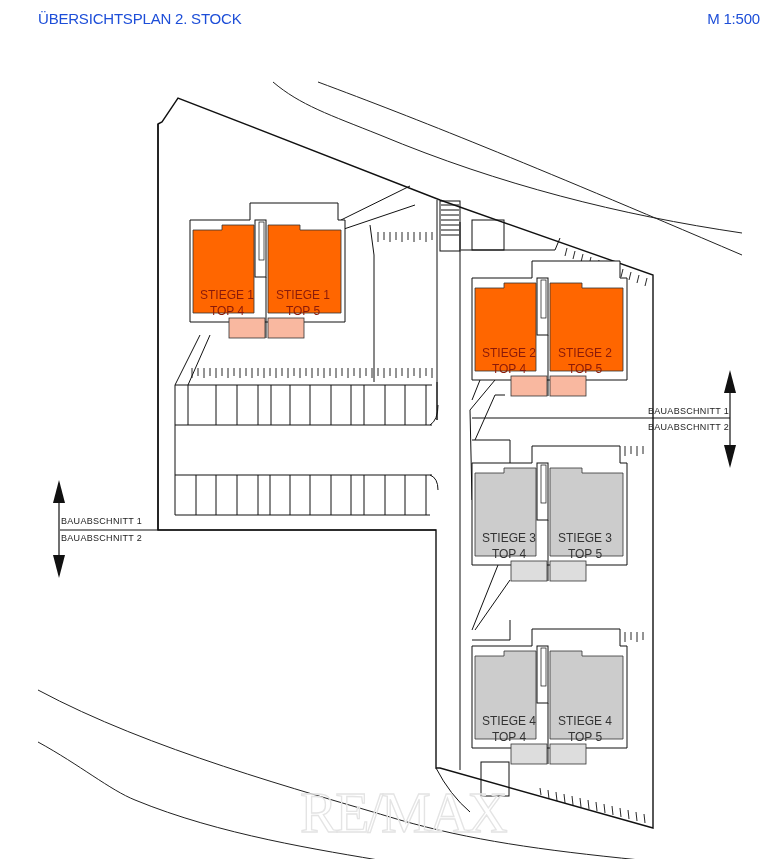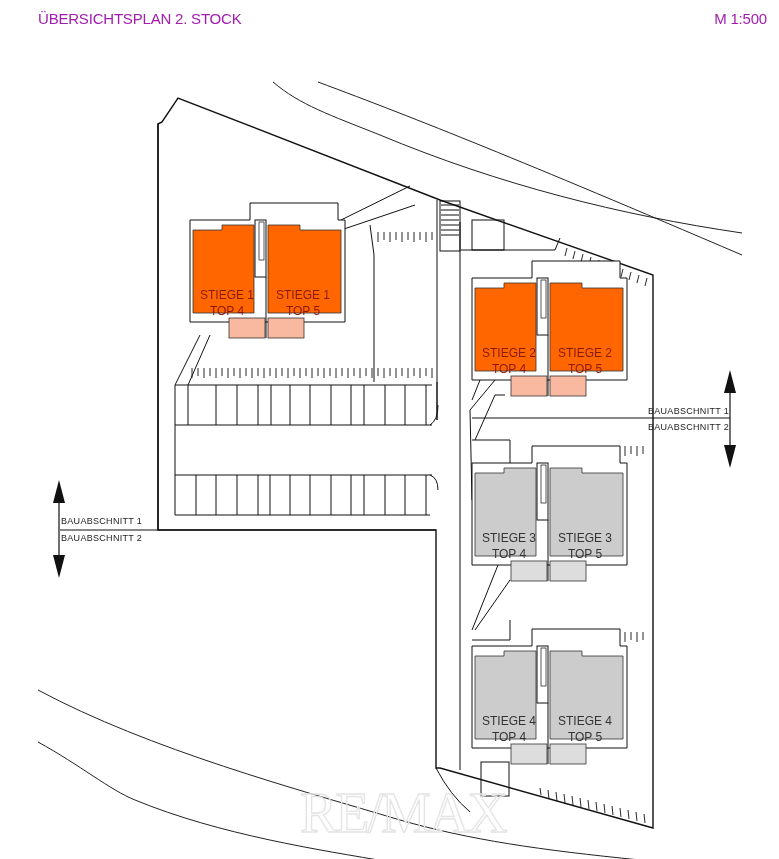--- a/index.html
+++ b/index.html
@@ -1,19 +1,19 @@
 <!DOCTYPE html>
 <html><head>
 <meta charset="utf-8">
 <style>
   html, body { margin:0; padding:0; background:#ffffff; }
   body { width:779px; height:859px; position:relative; overflow:hidden; font-family:"Liberation Sans", sans-serif; }
-  .hdr { position:absolute; top:10px; font-size:15px; color:#a21caf; letter-spacing:-0.2px; }
+  .hdr { position:absolute; top:10px; font-size:15px; color:#1d4ed8; letter-spacing:-0.2px; }
   #title { left:38px; }
-  #scale { right:12px; }
+  #scale { right:19px; }
   svg { position:absolute; left:0; top:0; }
   .lbl { font-family:"Liberation Sans", sans-serif; font-size:12px; fill:#8a1a0a; text-anchor:middle; }
   .lblg { font-family:"Liberation Sans", sans-serif; font-size:12px; fill:#333; text-anchor:middle; }
   .ba { font-family:"Liberation Sans", sans-serif; font-size:9px; fill:#222; letter-spacing:0.3px; }
   .wm { font-family:"Liberation Serif", serif; font-size:56px; fill:none; stroke:#e4e4e4; stroke-width:1.3; letter-spacing:-2px; }
 </style>
 </head>
 <body>
 
 <div id="title" class="hdr">ÜBERSICHTSPLAN 2. STOCK</div>

